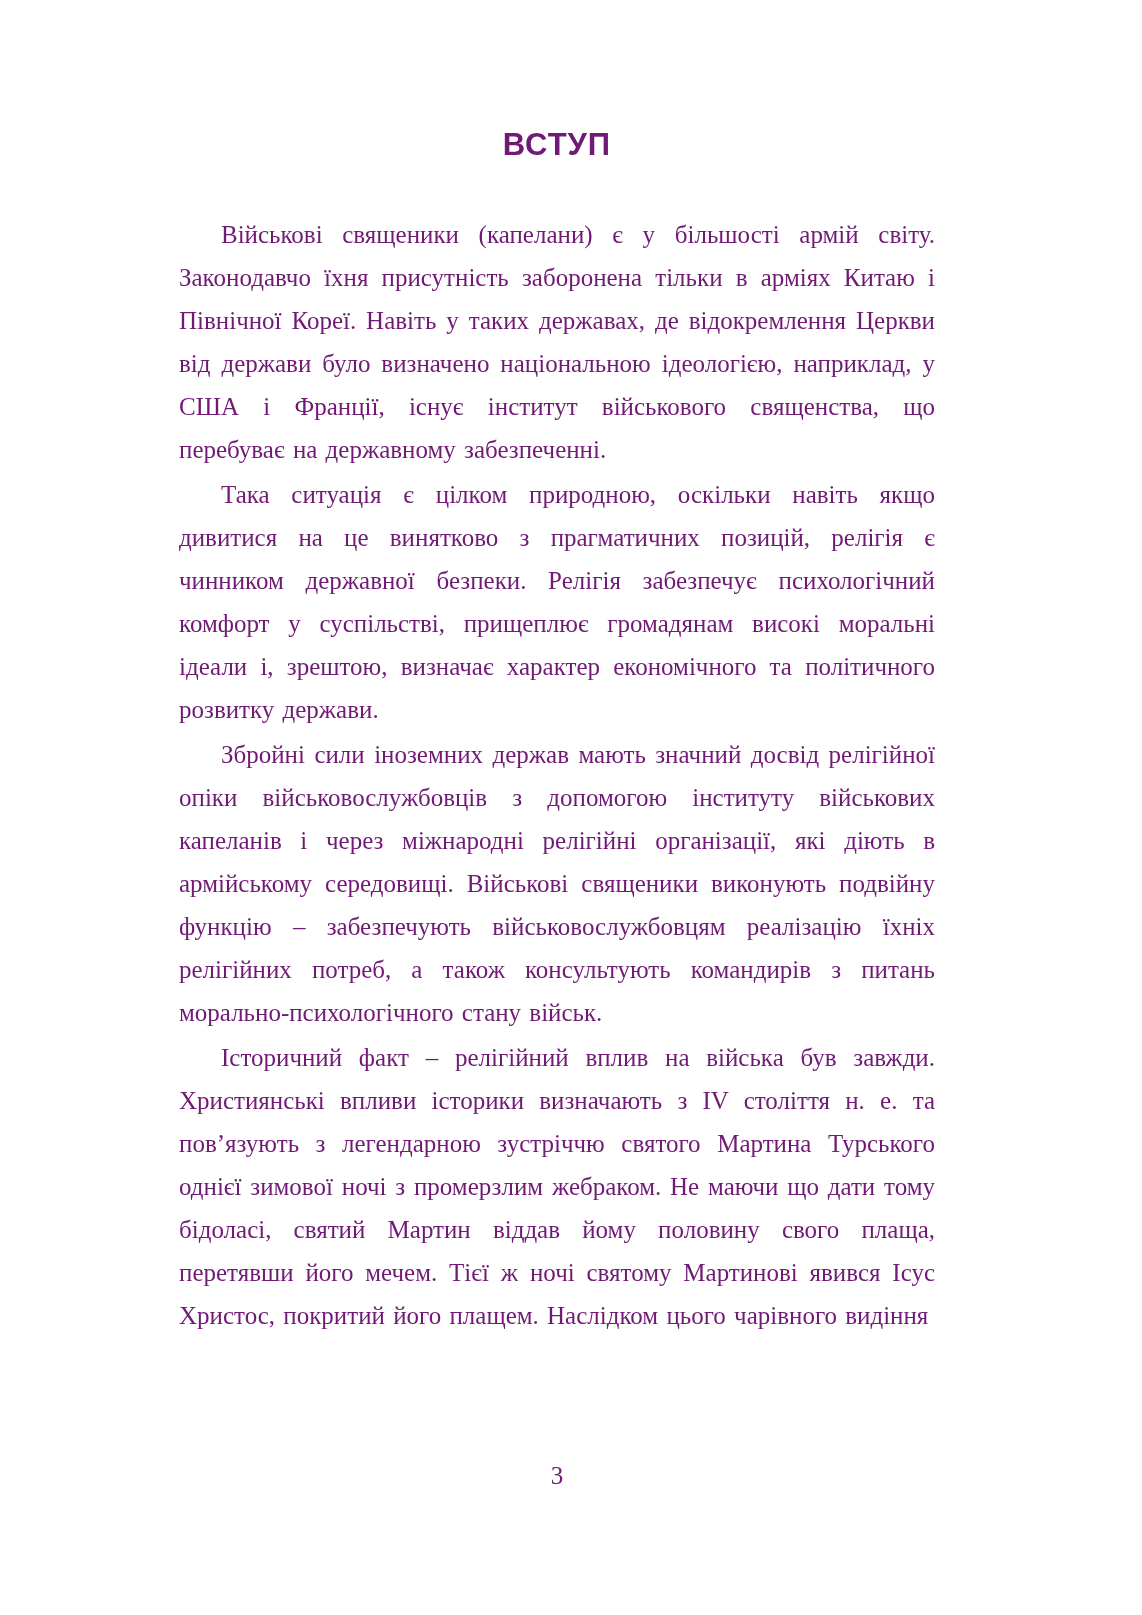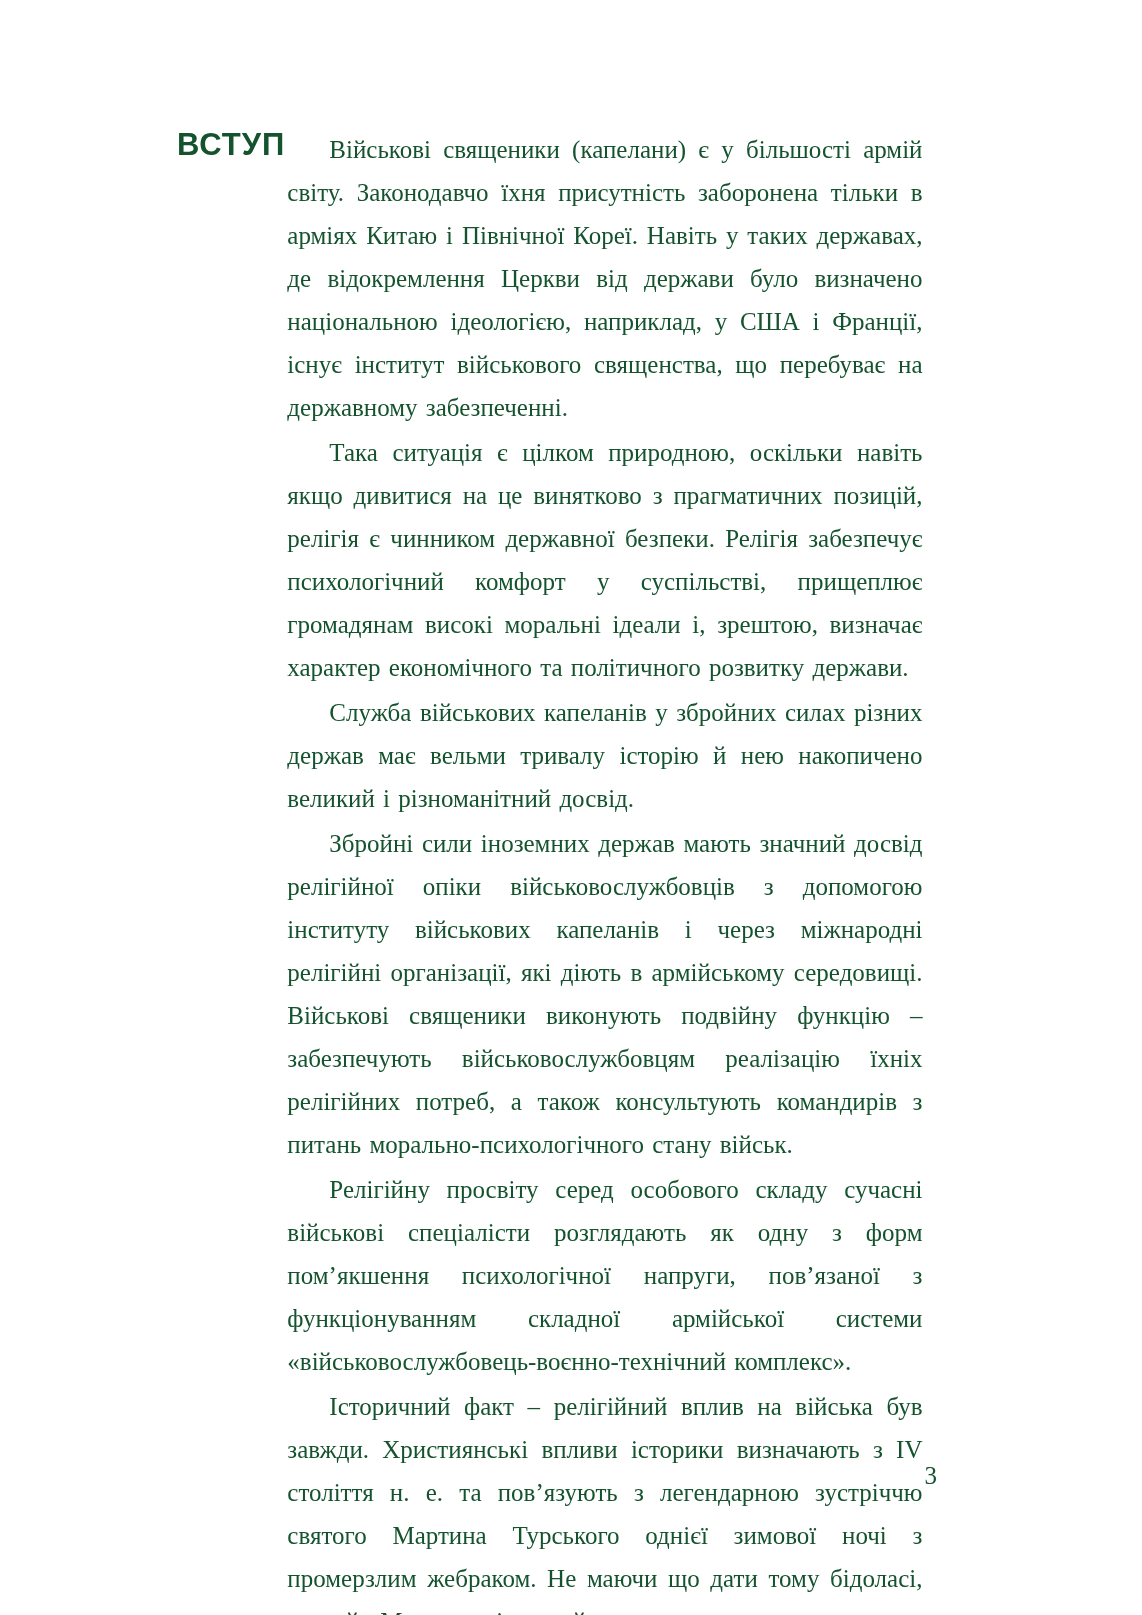--- a/index.html
+++ b/index.html
@@ -8,27 +8,27 @@
     padding: 0;
     background: #ffffff;
   }
   .page {
     position: relative;
     width: 1060px;
     height: 1615px;
     box-sizing: border-box;
     margin: 0 auto;
     background: #ffffff;
-    color: #14532d;
+    color: #701a75;
     font-family: "Liberation Serif", serif;
     font-size: 25px;
     line-height: 1.72;
     padding: 126px 164px 118px 136px;
     display: flex;
-    flex-direction: row;
+    flex-direction: column;
   }
   .doc-title {
     font-family: "Liberation Sans", sans-serif;
     font-weight: bold;
     font-size: 31px;
     line-height: 1.2;
     text-align: center;
     letter-spacing: 1px;
     margin: 0 0 48px 0;
   }
@@ -47,21 +47,19 @@
 </head>
 <body>
 
 <div class="page">
 
   <h1 class="doc-title">ВСТУП</h1>
 
   <div class="doc-body">
     <p>Військові священики (капелани) є у більшості армій світу. Законодавчо їхня присутність заборонена тільки в арміях Китаю і Північної Кореї. Навіть у таких державах, де відокремлення Церкви від держави було визначено національною ідеологією, наприклад, у США і Франції, існує інститут військового священства, що перебуває на державному забезпеченні.</p>
     <p>Така ситуація є цілком природною, оскільки навіть якщо дивитися на це винятково з прагматичних позицій, релігія є чинником державної безпеки. Релігія забезпечує психологічний комфорт у суспільстві, прищеплює громадянам високі моральні ідеали і, зрештою, визначає характер економічного та політичного розвитку держави.</p>
-    <p>Служба військових капеланів у збройних силах різних держав має вельми тривалу історію й нею накопичено великий і різноманітний досвід.</p>
     <p>Збройні сили іноземних держав мають значний досвід релігійної опіки військовослужбовців з допомогою інституту військових капеланів і через міжнародні релігійні організації, які діють в армійському середовищі. Військові священики виконують подвійну функцію – забезпечують військовослужбовцям реалізацію їхніх релігійних потреб, а також консультують командирів з питань морально-психологічного стану військ.</p>
-    <p>Релігійну просвіту серед особового складу сучасні військові спеціалісти розглядають як одну з форм пом’якшення психологічної напруги, пов’язаної з функціонуванням складної армійської системи «військовослужбовець-воєнно-технічний комплекс».</p>
     <p>Історичний факт – релігійний вплив на війська був завжди. Християнські впливи історики визначають з IV століття н. е. та пов’язують з легендарною зустріччю святого Мартина Турського однієї зимової ночі з промерзлим жебраком. Не маючи що дати тому бідоласі, святий Мартин віддав йому половину свого плаща, перетявши його мечем. Тієї ж ночі святому Мартинові явився Ісус Христос, покритий його плащем. Наслідком цього чарівного видіння</p>
   </div>
 
   <div class="page-number">3</div>
 
 </div>
 
 </body></html>

